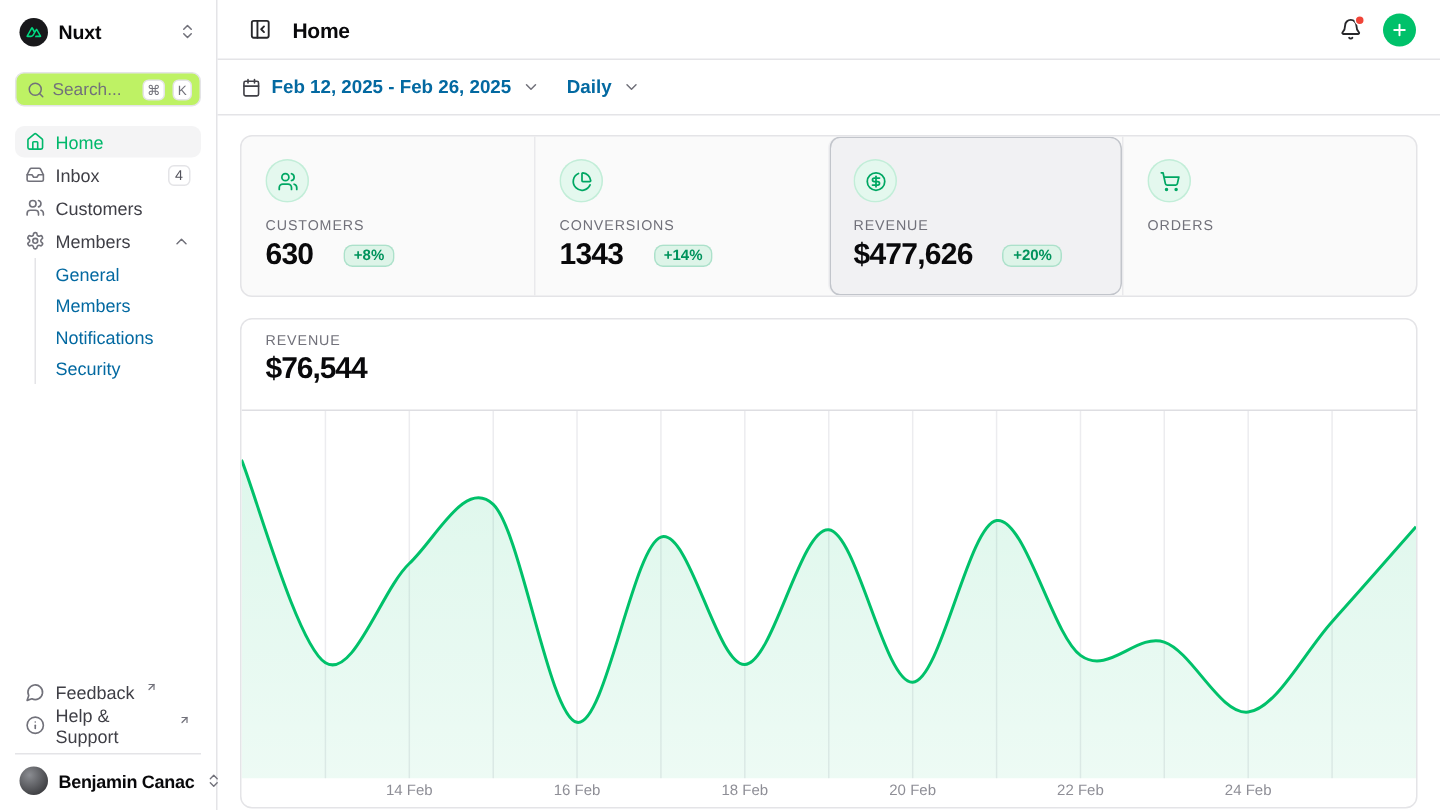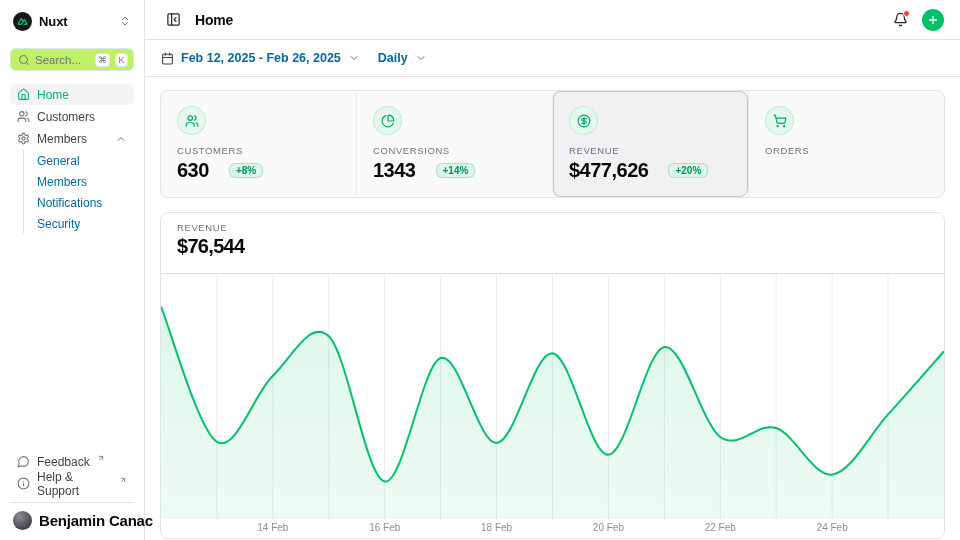--- a/index.html
+++ b/index.html
@@ -31,21 +31,21 @@
     padding:0 4px; height:14px; line-height:13px; background:#fff; }
   .subnav { margin-left:13px; border-left:1px solid #e4e4e7; padding-left:0; margin-bottom:1px; }
   .sub-item { height:21px; display:flex; align-items:center; padding-left:13px;
     font-size:12px; font-weight:500; color:#0369a1; cursor:pointer; }
   .spacer { flex:1; }
   .ext-arrow { color:#71717a; align-self:flex-start; margin-top:3px; display:flex; }
   .user-row { border-top:1px solid #e4e4e7; margin-top:7px; padding:8px 3px 2px;
     display:flex; align-items:center; gap:7px; cursor:pointer; }
   .avatar { width:19px; height:19px; border-radius:50%; flex:none;
     background:radial-gradient(circle at 35% 30%, #8b8d92, #27272a); }
-  .user-name { font-size:15px; font-weight:700; letter-spacing:-0.2px; white-space:nowrap; }
+  .user-name { font-size:12px; font-weight:700; letter-spacing:-0.2px; white-space:nowrap; }
 
   
   .main { flex:1; display:flex; flex-direction:column; min-width:0; }
   .header { height:40px; border-bottom:1px solid #e4e4e7; display:flex; align-items:center;
     padding:0 16px; gap:10px; }
   .icon-btn { display:flex; align-items:center; justify-content:center; width:24px; height:24px;
     border-radius:6px; color:#27272a; cursor:pointer; background:none; border:none; position:relative; }
   .page-title { font-size:14px; font-weight:700; letter-spacing:-0.2px; }
   .header-right { margin-left:auto; display:flex; align-items:center; gap:10px; }
   .notif-dot { position:absolute; top:2px; right:2px; width:7px; height:7px; border-radius:50%;
@@ -126,20 +126,30 @@
       <div class="nav-item active">
         <span class="ic">
           <svg width="13" height="13" viewBox="0 0 24 24" fill="none" stroke="currentColor" stroke-width="2" stroke-linecap="round" stroke-linejoin="round">
               <path d="M15 21v-8a1 1 0 0 0-1-1h-4a1 1 0 0 0-1 1v8"></path>
               <path d="M3 10a2 2 0 0 1 .709-1.528l7-6a2 2 0 0 1 2.582 0l7 6A2 2 0 0 1 21 10v9a2 2 0 0 1-2 2H5a2 2 0 0 1-2-2z"></path>
             </svg>
         </span>
         <span>Home</span>
       </div>
 
+      <div class="nav-item">
+        <span class="ic">
+          <svg width="13" height="13" viewBox="0 0 24 24" fill="none" stroke="currentColor" stroke-width="2" stroke-linecap="round" stroke-linejoin="round">
+              <polyline points="22 12 16 12 14 15 10 15 8 12 2 12"></polyline>
+              <path d="M5.45 5.11 2 12v6a2 2 0 0 0 2 2h16a2 2 0 0 0 2-2v-6l-3.45-6.89A2 2 0 0 0 16.76 4H7.24a2 2 0 0 0-1.79 1.11z"></path>
+            </svg>
+        </span>
+        <span>Inbox</span>
+        <span class="count-badge ml-auto">4</span>
+      </div>
 
       <div class="nav-item">
         <span class="ic">
           <svg width="13" height="13" viewBox="0 0 24 24" fill="none" stroke="currentColor" stroke-width="2" stroke-linecap="round" stroke-linejoin="round">
               <path d="M16 21v-2a4 4 0 0 0-4-4H6a4 4 0 0 0-4 4v2"></path>
               <circle cx="9" cy="7" r="4"></circle>
               <path d="M22 21v-2a4 4 0 0 0-3-3.87"></path>
               <path d="M16 3.13a4 4 0 0 1 0 7.75"></path>
             </svg>
         </span>

